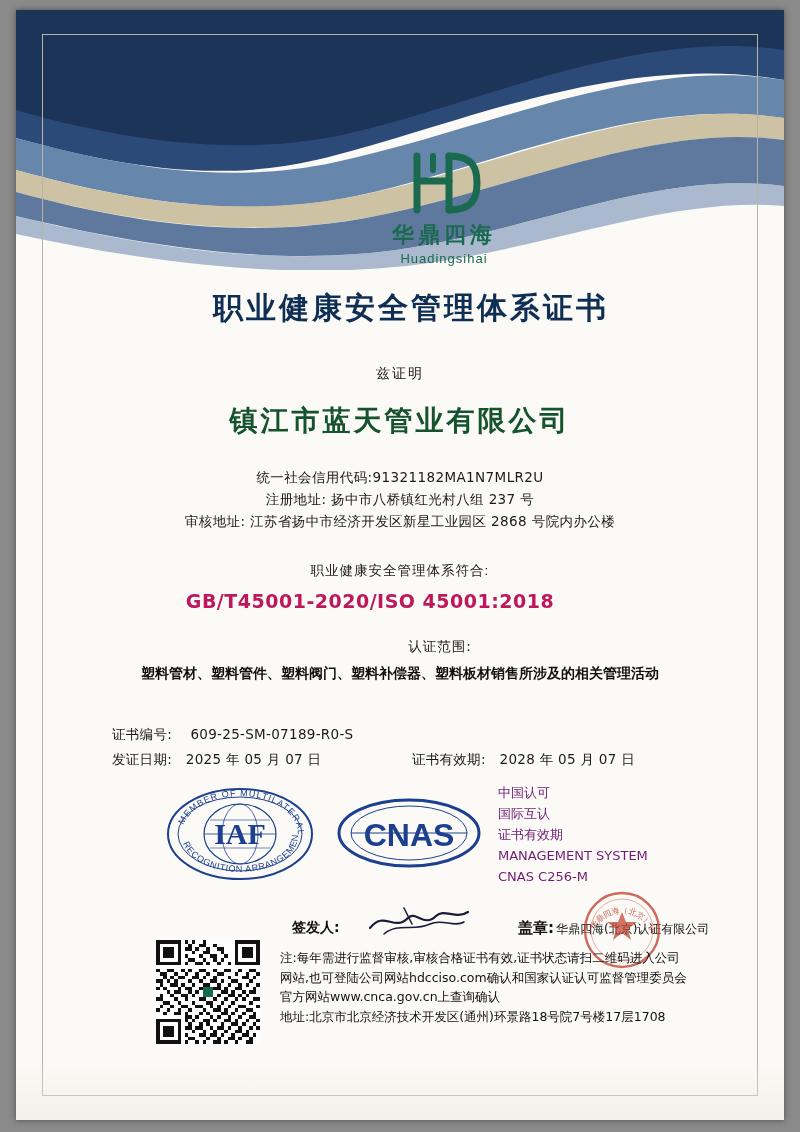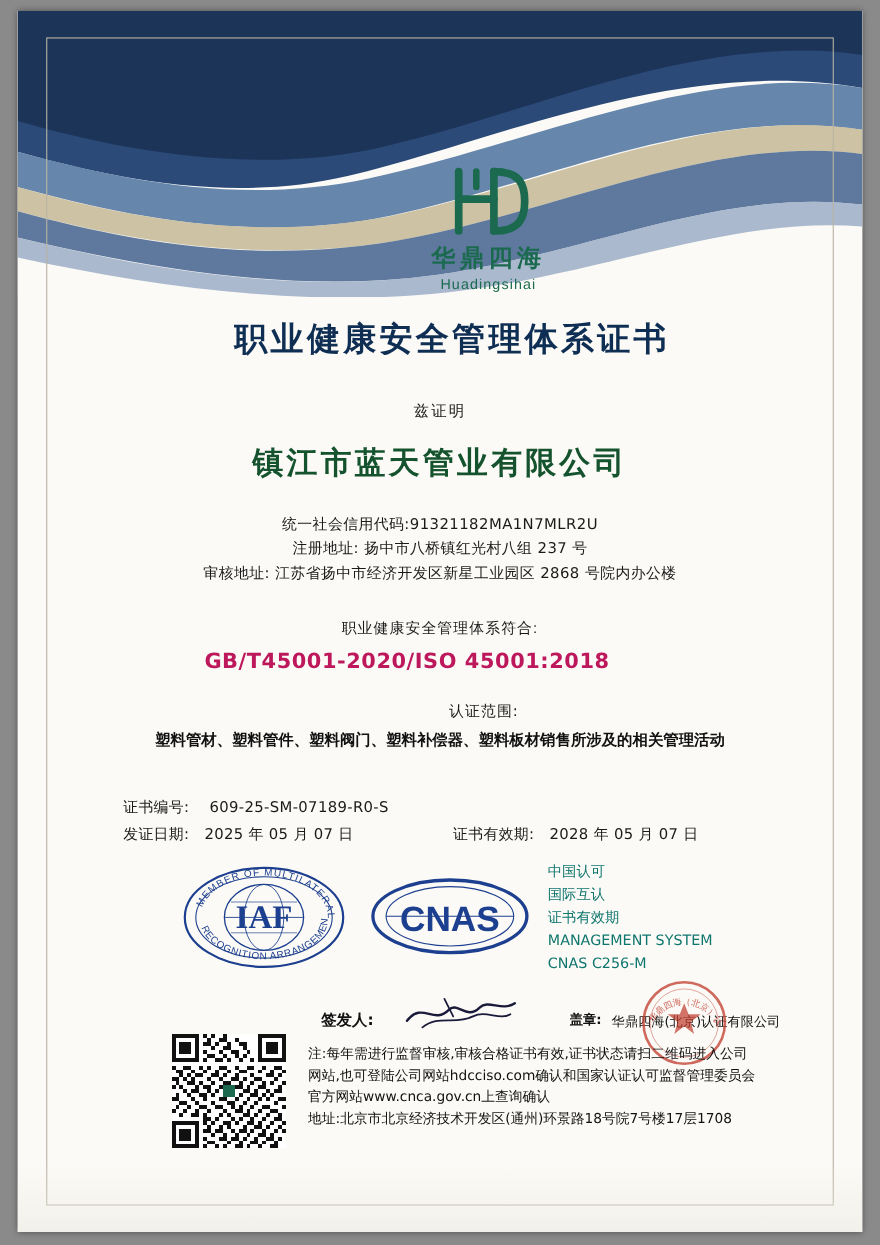--- a/index.html
+++ b/index.html
@@ -229,21 +229,21 @@
     width: 150px;
     height: 74px;
   }
   .accred-text {
     position: absolute;
     left: 332px;
     top: 0px;
     font-family: "DejaVu Sans", sans-serif;
     font-size: 13px;
     line-height: 21px;
-    color: #0f766e;
+    color: #701a75;
   }
 
   .sign-row {
     position: absolute;
     top: 900px;
     left: 96px;
     width: 600px;
     height: 40px;
   }
   .sign-label {
@@ -260,21 +260,21 @@
     left: 252px;
     top: -8px;
     width: 110px;
     height: 40px;
   }
   .seal-label {
     position: absolute;
     left: 406px;
     top: 9px;
     font-family: "DejaVu Sans", sans-serif;
-    font-size: 12px;
+    font-size: 15px;
     font-weight: bold;
     color: #111;
   }
   .seal-company {
     position: absolute;
     left: 444px;
     top: 11px;
     font-family: "DejaVu Sans", sans-serif;
     font-size: 12px;
     color: #111;

